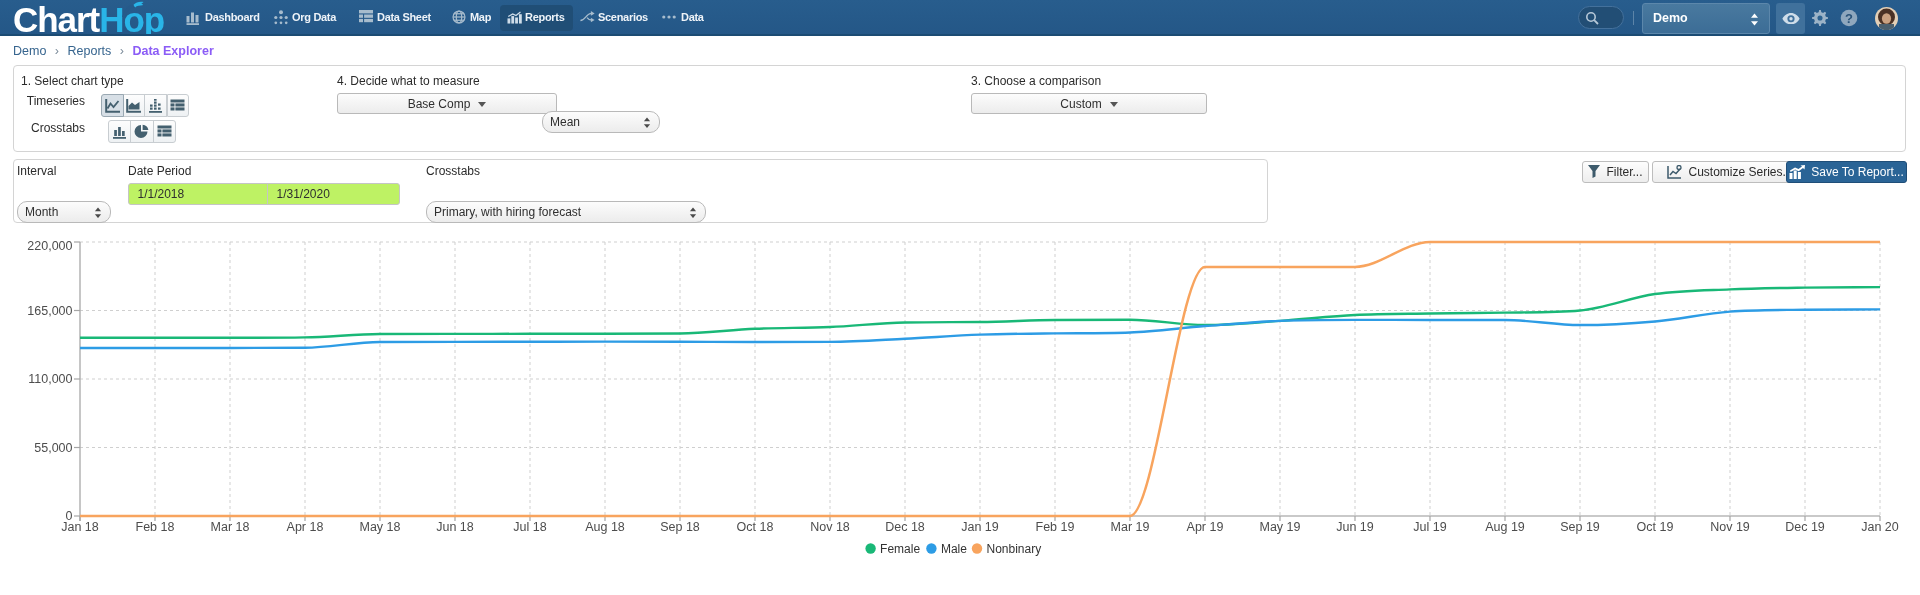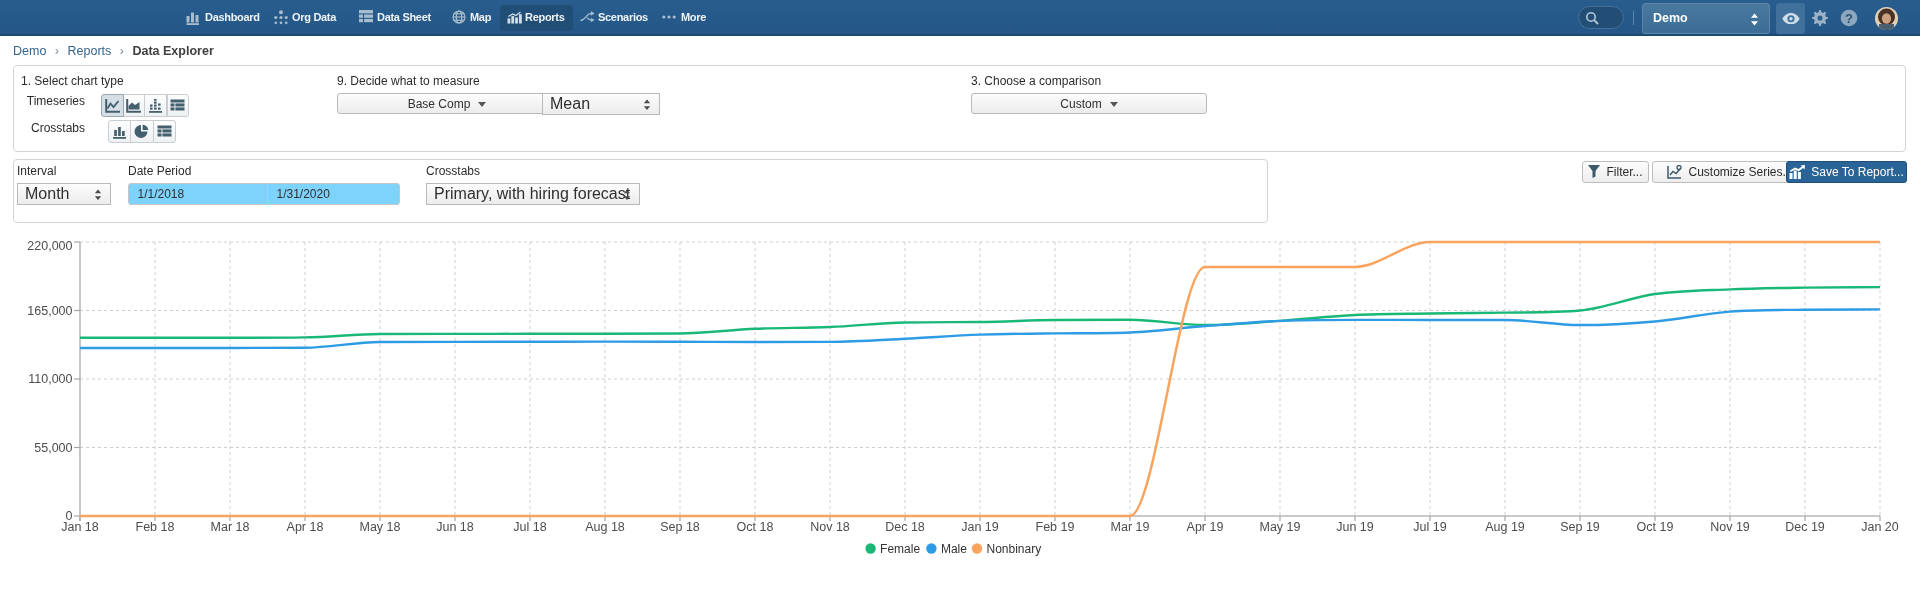--- a/index.html
+++ b/index.html
@@ -4,28 +4,32 @@
 * { margin:0; padding:0; box-sizing:border-box; }
 html,body { width:1920px; height:595px; background:#fff; font-family:"Liberation Sans",sans-serif; overflow:hidden; position:relative; -webkit-font-smoothing:antialiased; }
 .navbar { position:absolute; left:0; top:0; width:1920px; height:36px; background:linear-gradient(#285d8d,#245787); border-bottom:2.5px solid #1b4b73; overflow:hidden; }
 .logo { position:absolute; left:13px; top:1.5px; font-size:35px; line-height:36px; font-weight:bold; letter-spacing:-1.05px; }
 .ntext { position:absolute; top:10.5px; font-size:11px; font-weight:700; letter-spacing:-0.3px; color:#eef3f8; }
 .navbar svg { display:block; }
 .ctbtn { width:22.5px; height:23px; border-radius:0; background:linear-gradient(#fdfdfd,#eef1f3); border:1px solid #c8cdd1; display:flex; align-items:center; justify-content:center; margin-right:-1px; }
 .ctbtn.sel { background:#d7dfe6; border-color:#9aa8b2; position:relative; z-index:2; }
 .ctbtn2 { width:23.3px; height:23px; background:linear-gradient(#fdfdfd,#eef1f3); border:1px solid #c8cdd1; display:flex; align-items:center; justify-content:center; margin-right:-1px; }
 .drop { position:absolute; height:21px; background:linear-gradient(#fcfcfc,#ececec); border:1px solid #b9b9b9; border-radius:3px; font-size:12px; color:#2f2f2f; display:flex; align-items:center; justify-content:center; white-space:nowrap; }
-.sel2 { position:absolute; height:22px; background:linear-gradient(#fcfcfc,#ececec); border:1px solid #b9b9b9; border-radius:0; font-size:16px; color:#2f2f2f; display:flex; align-items:center; padding-left:7px; white-space:nowrap; }
-.inp { position:absolute; height:22px; background:#7dd3fc; border:1px solid #c5c5c5; font-size:12px; color:#2f2f2f; display:flex; align-items:center; padding-left:8.5px; }
+.sel2 { position:absolute; height:22px; background:linear-gradient(#fcfcfc,#ececec); border:1px solid #b9b9b9; border-radius:10px; font-size:12px; color:#2f2f2f; display:flex; align-items:center; padding-left:7px; white-space:nowrap;margin-top:18px; }
+.inp { position:absolute; height:22px; background:#bef264; border:1px solid #c5c5c5; font-size:12px; color:#2f2f2f; display:flex; align-items:center; padding-left:8.5px; }
 .updown { position:absolute; right:8px; top:5px; }
 .btn { position:absolute; height:22.5px; background:linear-gradient(#fdfdfd,#ededed); border:1px solid #bdbdbd; border-radius:3px; font-size:12px; color:#2b2b2b; display:flex; align-items:center; justify-content:center; gap:6px; white-space:nowrap; }
 .lbl { position:absolute; font-size:12px; color:#2b2b2b; white-space:nowrap; }
 </style></head>
 <body>
 <div class="navbar">
+  <div class="logo"><span style="color:#fff">Chart</span><span style="color:#29b5e8">H<span style="position:relative">o<svg width="26" height="17" viewBox="0 0 26 17" style="position:absolute;left:-4px;top:1px">
+            <path d="M3 16 C6 7 11 3 15.5 3.6 L17.5 4 L16.8 6.8 C12.5 6.2 8 9.5 6.2 16 Z" fill="#265a8a"></path>
+            <path d="M14.5 3.7 C17 1.2 20.5 0.2 24.5 0.9 C23.8 1.8 23 2.3 21.8 2.6 C23 2.9 23.6 3.3 24.2 4.1 C21 4.9 17.6 4.6 16.2 6.5 L15.2 5.2 Z" fill="#29b5e8"></path>
+          </svg></span>p</span></div>
   <div style="position:absolute;left:500px;top:4.5px;width:73px;height:26.5px;background:#204e76;border-radius:4px"></div>
 <div style="position:absolute;left:186px;top:10px">
       <svg width="14" height="15" viewBox="0 0 14 15">
         <g fill="#a7bccd">
           <rect x="0.5" y="6" width="3" height="6.5"></rect>
           <rect x="5" y="2.5" width="3" height="10"></rect>
           <rect x="9.5" y="5" width="3" height="7.5"></rect>
           <rect x="0.5" y="13.2" width="12.5" height="1.8"></rect>
         </g>
       </svg>
@@ -96,21 +100,21 @@
 <div class="ntext" style="left:598px">Scenarios</div>
 <div style="position:absolute;left:662px;top:15px">
       <svg width="14" height="4" viewBox="0 0 14 4">
         <g fill="#a7bccd">
           <circle cx="1.8" cy="2" r="1.6"></circle>
           <circle cx="7" cy="2" r="1.6"></circle>
           <circle cx="12.2" cy="2" r="1.6"></circle>
         </g>
       </svg>
     </div>
-<div class="ntext" style="left:681px">More</div>
+<div class="ntext" style="left:681px">Data</div>
   <div style="position:absolute;left:1578px;top:6px;width:46px;height:23px;border-radius:12px;background:#224e75;border:1px solid #44719c">
       <svg width="15" height="15" viewBox="0 0 15 15" style="position:absolute;left:6px;top:3.5px">
         <circle cx="6" cy="6" r="4.2" fill="none" stroke="#b6c8d8" stroke-width="1.6"></circle>
         <line x1="9.2" y1="9.2" x2="13" y2="13" stroke="#b6c8d8" stroke-width="1.8"></line>
       </svg>
     </div>
   <div style="position:absolute;left:1633px;top:11px;width:1px;height:14px;background:#5c84a8"></div>
   <div style="position:absolute;left:1642px;top:2.5px;width:128px;height:31px;background:linear-gradient(#49799f,#3c6d96);border:1px solid #5c87ab;border-radius:3px;color:#fff;font-size:12.5px;font-weight:bold;display:flex;align-items:center;padding-left:10px">Demo<svg width="9" height="13" viewBox="0 0 9 13" style="position:absolute;right:10px;top:9px">
         <path d="M4.5 0.5 L8 4.7 L1 4.7 Z" fill="#fff"></path>
         <path d="M4.5 12.5 L8 8.3 L1 8.3 Z" fill="#fff"></path>
@@ -143,21 +147,21 @@
           <rect width="23" height="23" fill="#e3cfb6"></rect>
           <circle cx="11.5" cy="10" r="8.5" fill="#4a3125"></circle>
           <ellipse cx="11.5" cy="11.5" rx="4.6" ry="5.2" fill="#caa181"></ellipse>
           <rect x="4" y="17" width="15" height="6" fill="#4a5f6e"></rect>
         </g>
       </svg>
     </div>
 </div>
 
 <div style="position:absolute;left:13px;top:43.5px;font-size:12.5px">
-  <span style="color:#36648e">Demo</span><span style="color:#7a8a99;padding:0 8.5px">›</span><span style="color:#36648e">Reports</span><span style="color:#7a8a99;padding:0 8.5px">›</span><span style="color:#404040;font-weight:bold">Data Explorer</span>
+  <span style="color:#36648e">Demo</span><span style="color:#7a8a99;padding:0 8.5px">›</span><span style="color:#36648e">Reports</span><span style="color:#7a8a99;padding:0 8.5px">›</span><span style="color:#8b5cf6;font-weight:bold">Data Explorer</span>
 </div>
 
 <div style="position:absolute;left:13px;top:65px;width:1893px;height:87px;border:1px solid #d4d4d4;border-radius:4px;background:#fff"></div>
 <div class="lbl" style="left:21px;top:74px">1. Select chart type</div>
 <div class="lbl" style="left:0;top:94px;width:85px;text-align:right">Timeseries</div>
 <div class="lbl" style="left:0;top:120.5px;width:85px;text-align:right">Crosstabs</div>
 <div style="position:absolute;left:101px;top:94px;display:flex">
   <div class="ctbtn sel" style="border-radius:3px 0 0 3px">
       <svg width="15" height="14" viewBox="0 0 15 14">
         <g stroke="#44606f" fill="none">
@@ -221,21 +225,21 @@
         <g fill="#44606f">
           <rect x="0.5" y="0.5" width="14" height="3"></rect>
           <rect x="0.5" y="4.4" width="4" height="3.1"></rect>
           <rect x="5.4" y="4.4" width="9.1" height="3.1"></rect>
           <rect x="0.5" y="8.4" width="4" height="3.1"></rect>
           <rect x="5.4" y="8.4" width="9.1" height="3.1"></rect>
         </g>
       </svg>
     </div>
 </div>
-<div class="lbl" style="left:337px;top:74px">9. Decide what to measure</div>
+<div class="lbl" style="left:337px;top:74px">4. Decide what to measure</div>
 <div class="drop" style="left:337px;top:93px;width:220px">Base Comp<svg width="8" height="5" viewBox="0 0 8 5" style="margin-left:8px;margin-top:2px">
       <path d="M0 0 L8 0 L4 5 Z" fill="#555"></path>
     </svg></div>
 <div class="sel2" style="left:542px;top:93px;width:118px">Mean<svg class="updown" width="8" height="11.5" viewBox="0 0 9 13">
       <path d="M4.5 0.5 L8 4.7 L1 4.7 Z" fill="#4a4a4a"></path>
       <path d="M4.5 12.5 L8 8.3 L1 8.3 Z" fill="#4a4a4a"></path>
     </svg></div>
 <div class="lbl" style="left:971px;top:74px">3. Choose a comparison</div>
 <div class="drop" style="left:971px;top:93px;width:236px">Custom<svg width="8" height="5" viewBox="0 0 8 5" style="margin-left:8px;margin-top:2px">
       <path d="M0 0 L8 0 L4 5 Z" fill="#555"></path>
@@ -244,21 +248,21 @@
 <div style="position:absolute;left:13px;top:159px;width:1255px;height:64px;border:1px solid #d4d4d4;border-radius:4px;background:#fff"></div>
 <div class="lbl" style="left:17px;top:163.5px">Interval</div>
 <div class="sel2" style="left:17px;top:182.5px;width:94px">Month<svg class="updown" width="8" height="11.5" viewBox="0 0 9 13">
       <path d="M4.5 0.5 L8 4.7 L1 4.7 Z" fill="#4a4a4a"></path>
       <path d="M4.5 12.5 L8 8.3 L1 8.3 Z" fill="#4a4a4a"></path>
     </svg></div>
 <div class="lbl" style="left:128px;top:163.5px">Date Period</div>
 <div class="inp" style="left:128px;top:182.5px;width:140px;border-radius:3px 0 0 3px">1/1/2018</div>
 <div class="inp" style="left:267px;top:182.5px;width:133px;border-radius:0 3px 3px 0">1/31/2020</div>
 <div class="lbl" style="left:426px;top:163.5px">Crosstabs</div>
-<div class="sel2" style="left:426px;top:182.5px;width:214px">Primary, with hiring forecast<svg class="updown" width="8" height="11.5" viewBox="0 0 9 13">
+<div class="sel2" style="left:426px;top:182.5px;width:280px">Primary, with hiring forecast<svg class="updown" width="8" height="11.5" viewBox="0 0 9 13">
       <path d="M4.5 0.5 L8 4.7 L1 4.7 Z" fill="#4a4a4a"></path>
       <path d="M4.5 12.5 L8 8.3 L1 8.3 Z" fill="#4a4a4a"></path>
     </svg></div>
 
 <div class="btn" style="left:1582px;top:160.5px;width:67px"><svg width="12" height="13" viewBox="0 0 12 13">
       <path d="M0 0 L12 0 L7.5 6 L7.5 11.5 L4.5 13 L4.5 6 Z" fill="#3d5a6b"></path>
     </svg>Filter...</div>
 <div class="btn" style="left:1652px;top:160.5px;width:156px"><svg width="15" height="14" viewBox="0 0 15 14">
       <g stroke="#3d5a6b" fill="none" stroke-width="1.5">
         <path d="M1 1 L1 13 L14 13"></path>

